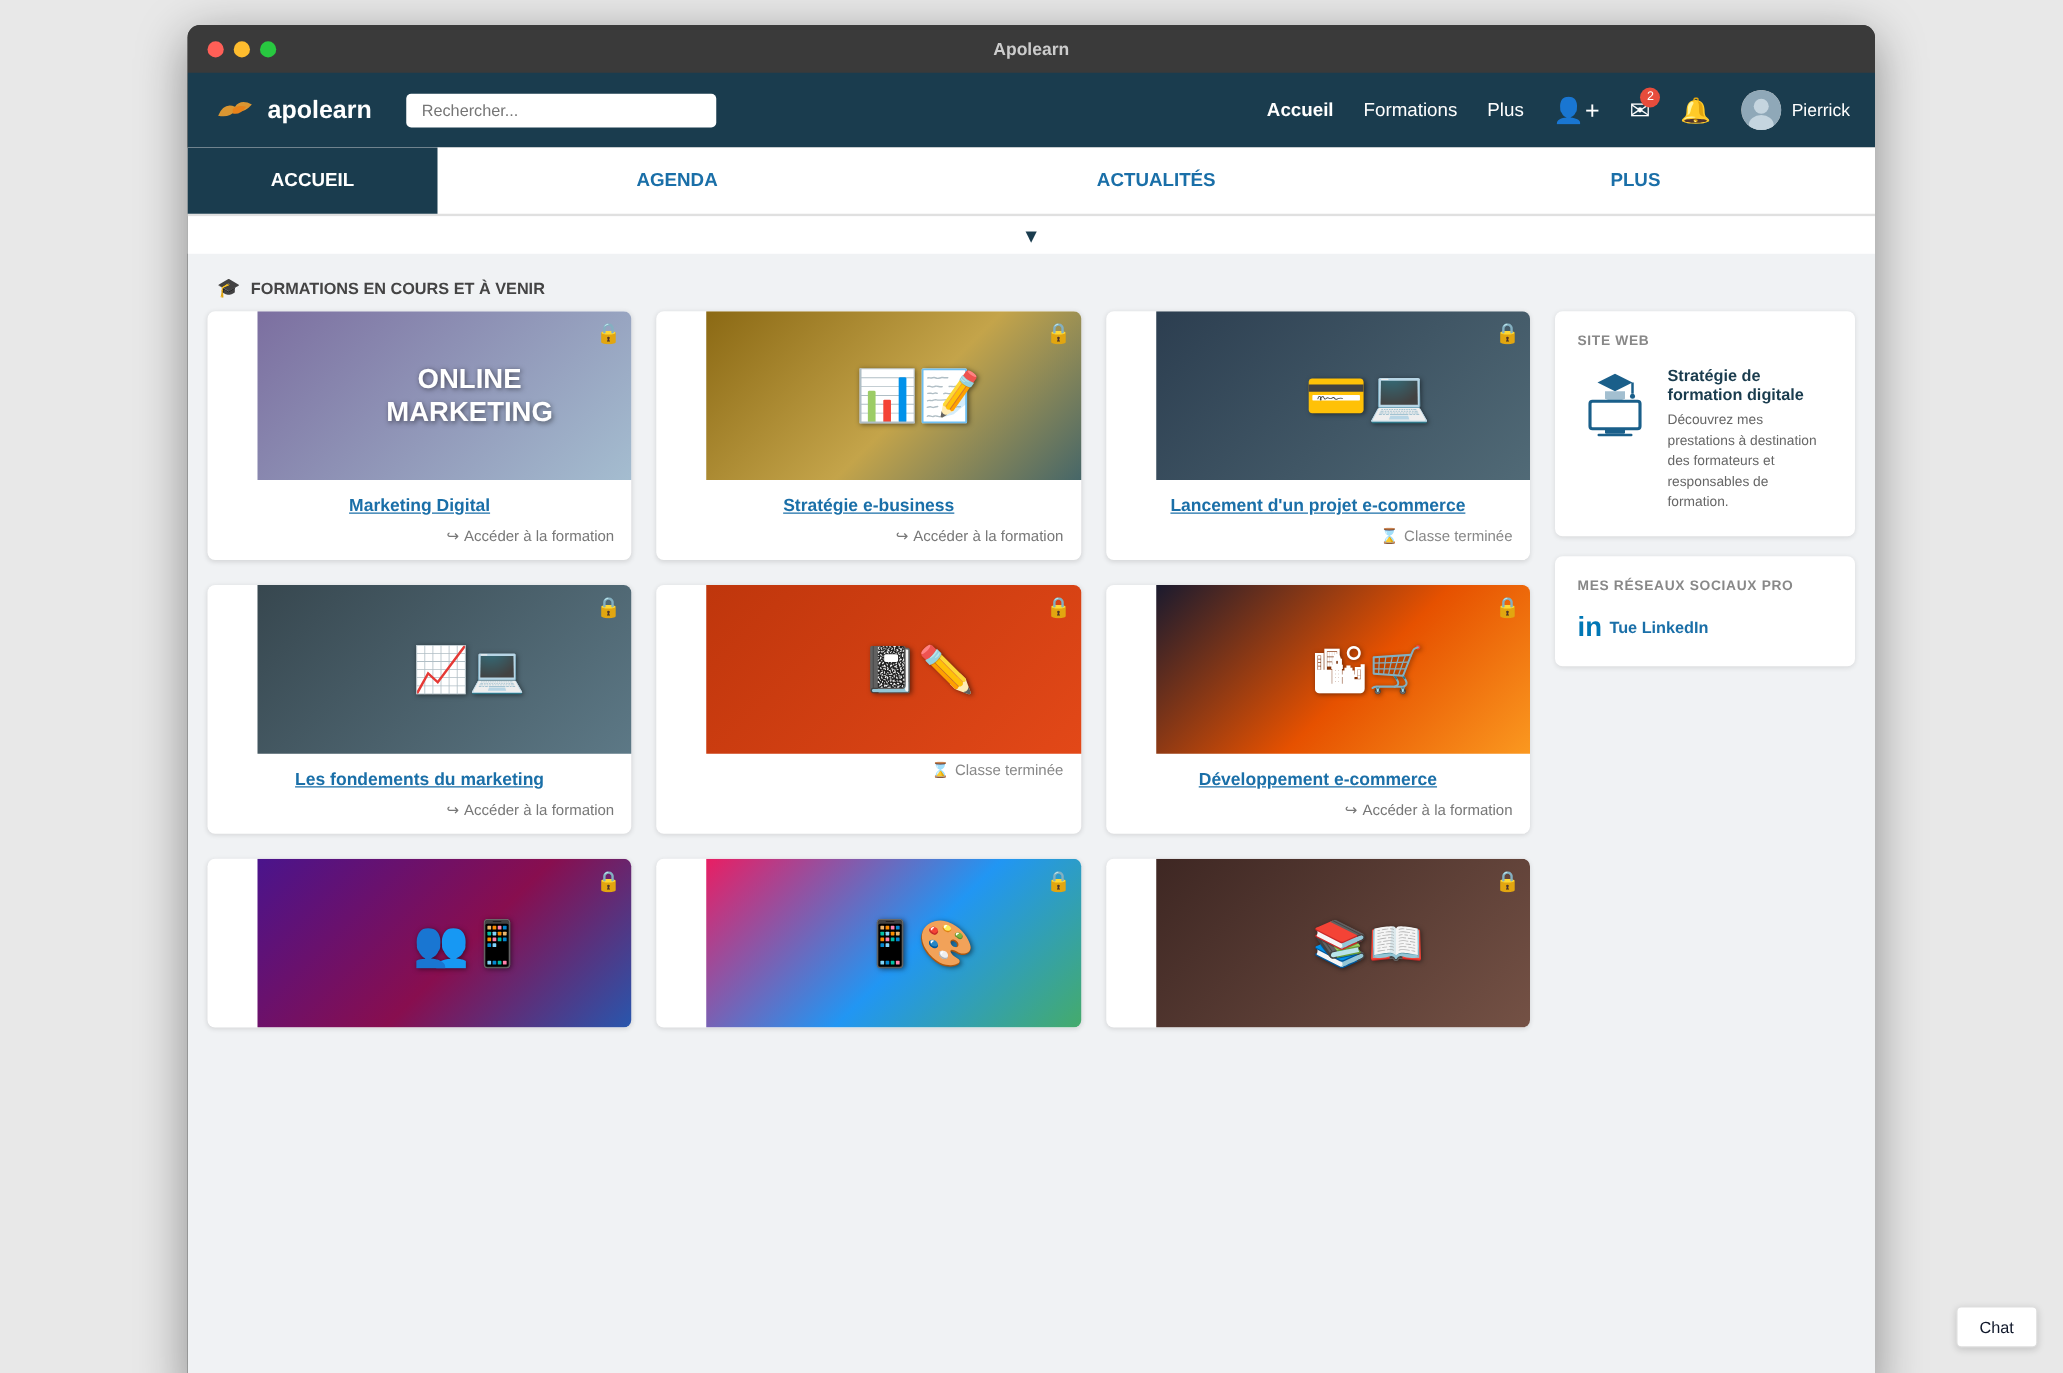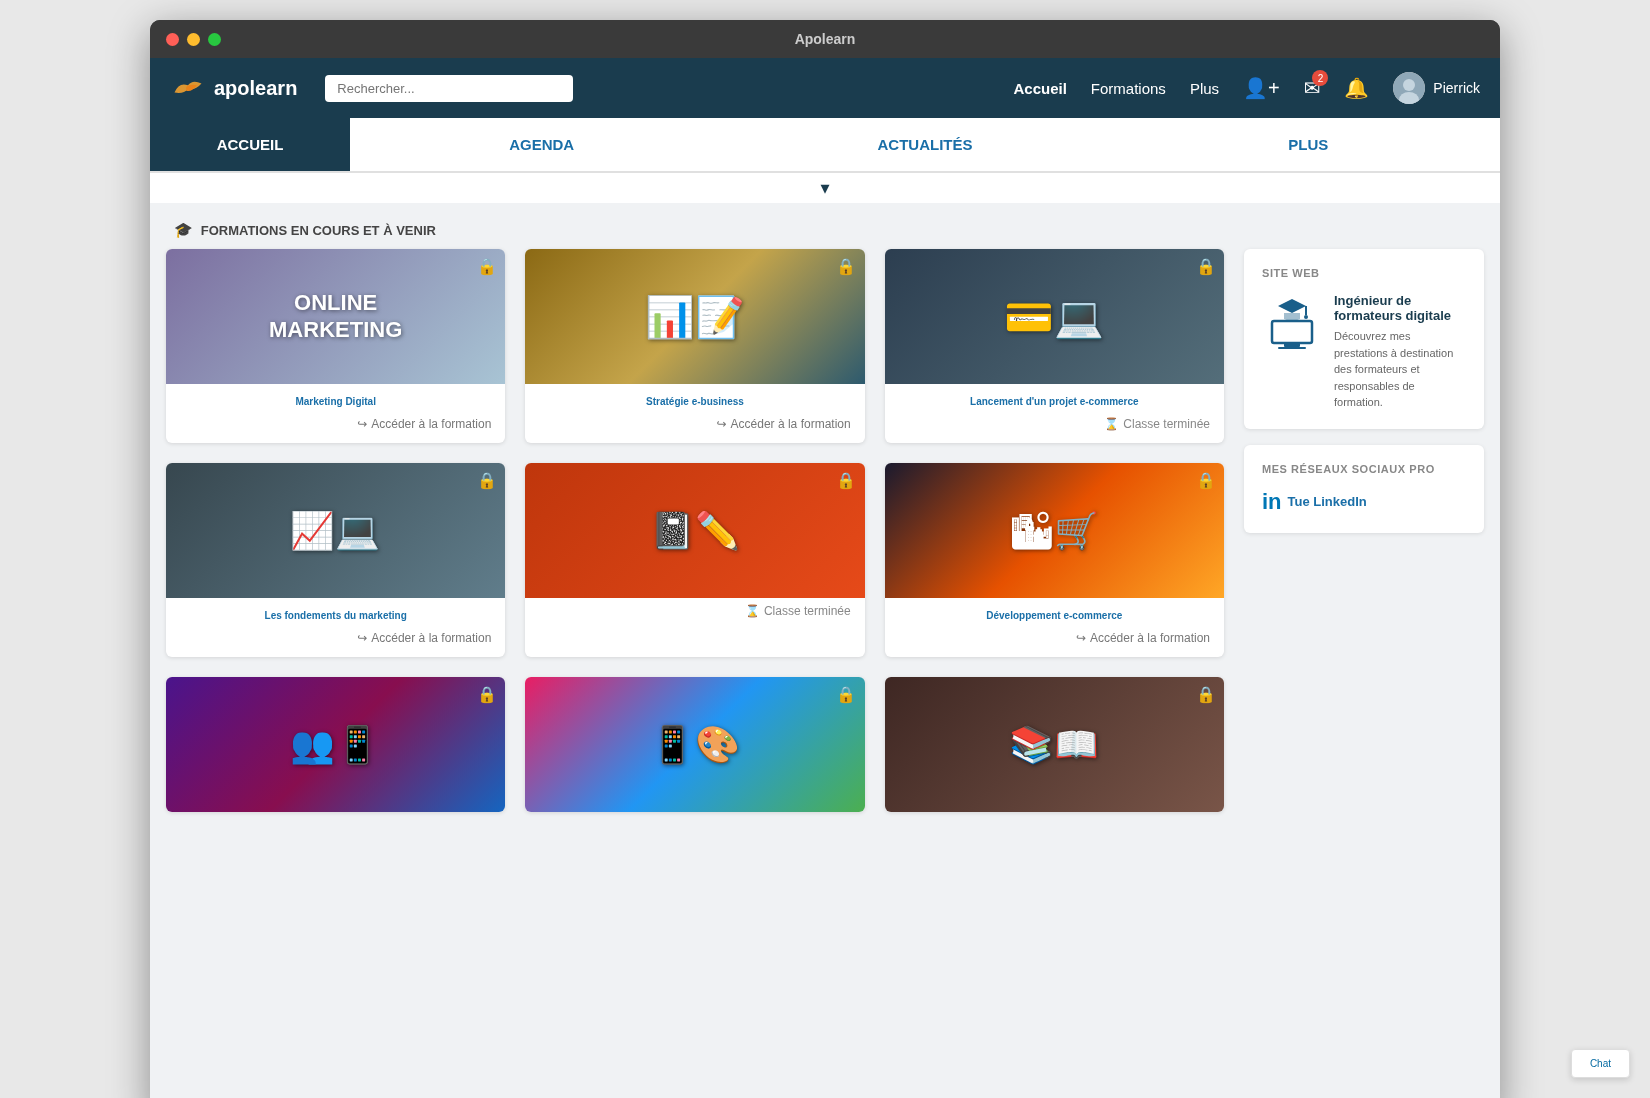--- a/index.html
+++ b/index.html
@@ -209,24 +209,25 @@
     }
     .lock-icon {
       position: absolute;
       top: 8px;
       right: 8px;
       color: #2ecc71;
       font-size: 16px;
     }
     .course-title {
       padding: 12px 14px 4px;
-      font-size: 10px;
+      font-size: 14px;
       color: #1a6fa8;
       font-weight: 600;
       text-align: center;
+      text-decoration: underline;
     }
     .course-action {
       padding: 6px 14px 12px;
       font-size: 12px;
       color: #777;
       text-align: right;
       display: flex;
       align-items: center;
       justify-content: flex-end;
       gap: 4px;
@@ -314,33 +315,34 @@
       display: flex;
       align-items: center;
       justify-content: center;
       font-size: 22px;
       font-weight: 900;
       color: white;
       text-shadow: 1px 1px 4px rgba(0,0,0,0.5);
       line-height: 1.2;
       text-align: center;
       padding: 8px;
+      margin-left: 40px;
     }
 
     
     .chat-btn {
       position: fixed;
       bottom: 20px;
       right: 20px;
       background: white;
       border: 1px solid #ddd;
       border-radius: 4px;
       padding: 8px 18px;
-      font-size: 10px;
-      color: #0369a1;
+      font-size: 13px;
+      color: #0f172a;
       cursor: pointer;
       box-shadow: 0 2px 6px rgba(0,0,0,0.15);
     }
 
     .grad-cap-icon {
       font-size: 15px;
     }
   </style>
 </head>
 <body>
@@ -531,21 +533,21 @@
             <svg class="promo-icon" viewBox="0 0 60 60">
               <rect x="10" y="28" width="40" height="22" rx="2" fill="none" stroke="#1a5f8a" stroke-width="2.5"></rect>
               <rect x="22" y="50" width="16" height="4" rx="1" fill="#1a5f8a"></rect>
               <rect x="16" y="54" width="28" height="2" rx="1" fill="#1a5f8a"></rect>
               <polygon points="30,6 44,13 30,20 16,13" fill="#1a5f8a"></polygon>
               <line x1="44" y1="13" x2="44" y2="22" stroke="#1a5f8a" stroke-width="2"></line>
               <circle cx="44" cy="24" r="2" fill="#1a5f8a"></circle>
               <path d="M22,20 L22,26 Q30,30 38,26 L38,20" fill="#1a5f8a" opacity="0.4"></path>
             </svg>
             <div>
-              <div class="promo-title">Ingénieur de formateurs digitale</div>
+              <div class="promo-title">Stratégie de formation digitale</div>
               <div class="promo-desc">Découvrez mes prestations à destination des formateurs et responsables de formation.</div>
             </div>
           </div>
         </div>
 
         <div class="sidebar-card">
           <div class="sidebar-label">MES RÉSEAUX SOCIAUX PRO</div>
           <div class="linkedin-row">
             <span class="linkedin-icon">in</span>
             <span class="linkedin-link">Tue LinkedIn</span>

